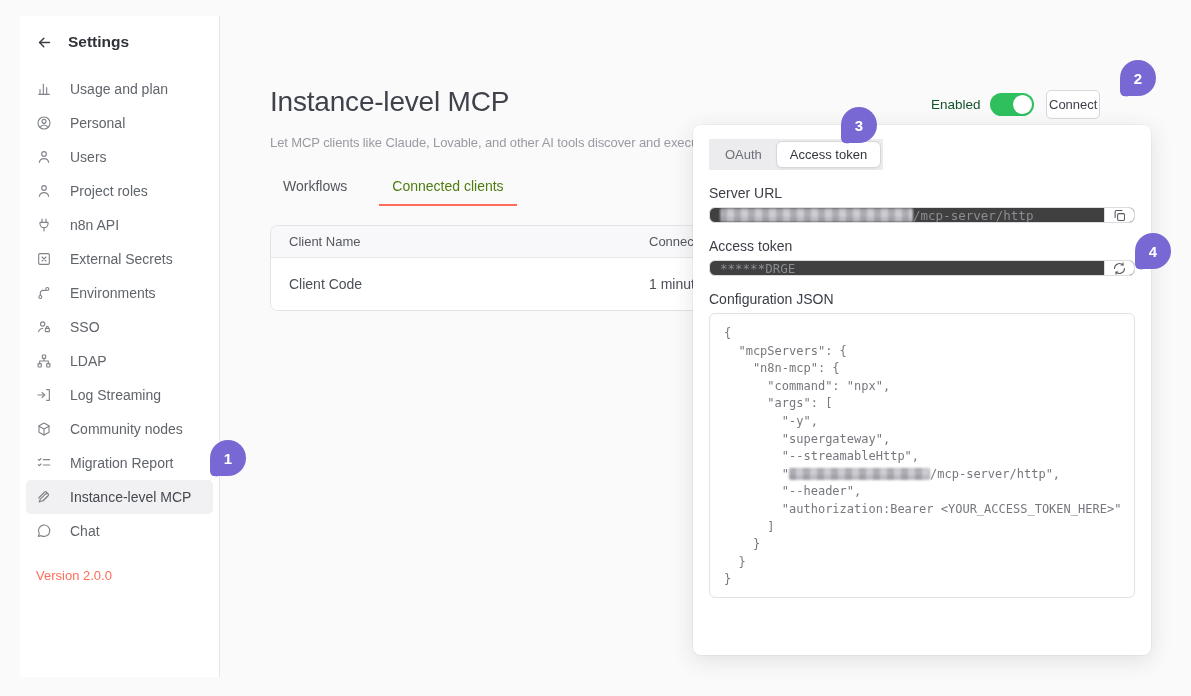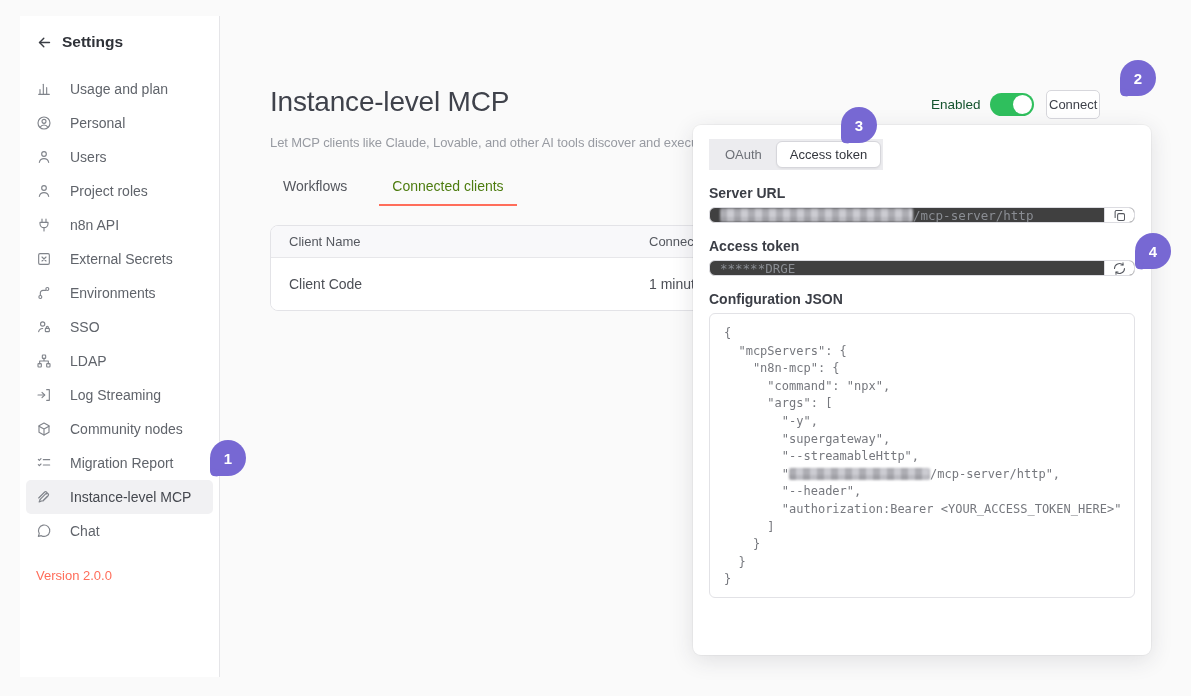--- a/index.html
+++ b/index.html
@@ -1,21 +1,21 @@
 <!DOCTYPE html>
 <html><head>
 <meta charset="utf-8">
 <style>
   * { margin:0; padding:0; box-sizing:border-box; }
   html,body { width:1191px; height:696px; }
   body { font-family:"Liberation Sans", sans-serif; background:#fafafa; position:relative; overflow:hidden; color:#42454c; }
 
   
   .sidebar { position:absolute; left:20px; top:16px; width:200px; height:661px; background:#ffffff; border-right:1px solid #e5e5e8; padding:14px 6px 0 6px; }
-  .settings-header { display:flex; align-items:center; gap:9px; padding-left:10px; height:24px; margin-bottom:18px; color:#2f3238; font-size:15.5px; font-weight:700; cursor:pointer;text-align:right; }
+  .settings-header { display:flex; align-items:center; gap:15px; padding-left:10px; height:24px; margin-bottom:18px; color:#2f3238; font-size:15.5px; font-weight:700; cursor:pointer;text-align:right; }
   .settings-header svg { color:#3a3d44; }
   .side-item { display:flex; align-items:center; gap:18px; height:34px; padding-left:10px; margin-bottom:0px; border-radius:5px; color:#60646b; font-size:14px; cursor:pointer; }
   .side-item .icn { width:16px; height:16px; color:#80848b; flex:0 0 16px; display:flex; align-items:center; }
   .side-item.active { background:#f1f1f3; color:#45484f; }
   .version { margin:20px 0 0 10px; font-size:13px; color:#ff6d5a; }
 
   
   .page-title { position:absolute; left:270px; top:86px; font-size:28px; font-weight:500; color:#3f424b; letter-spacing:-0.2px; }
   .page-desc { position:absolute; left:270px; top:135px; font-size:13px; color:#989ba2; letter-spacing:-0.1px; white-space:nowrap; }
 
@@ -33,21 +33,21 @@
   .clients-table { position:absolute; left:270px; top:225px; width:880px; background:#fff; border:1px solid #e3e3e7; border-radius:8px; overflow:hidden; z-index:1; }
   .t-head { display:grid; grid-template-columns:378px 1fr; height:32px; align-items:center; background:#f8f8fa; border-bottom:1px solid #e7e7ea; font-size:13px; font-weight:500; color:#55585f; }
   .t-row { display:grid; grid-template-columns:378px 1fr; height:52px; align-items:center; font-size:14px; color:#4c4f56; background:#fff; }
   .t-head > div:first-child, .t-row > div:first-child { padding-left:18px; }
 
   
   .popover { position:absolute; left:693px; top:125px; width:458px; height:530px; background:#fff; border-radius:8px; box-shadow:0 5px 22px rgba(50,50,60,.13), 0 0 0 1px rgba(0,0,0,.03); z-index:5; padding:14px 16px; }
   .seg { display:inline-flex; background:#ececef; border-radius:0; padding:2px; }
   .seg .seg-tab { padding:5px 13px; font-size:13px; color:#6d7077; border-radius:6px; border:1px solid transparent; cursor:pointer; }
   .seg .seg-tab.active { background:#fff; border-color:#d6d6db; color:#33363d; box-shadow:0 1px 2px rgba(0,0,0,.05); }
-  .field-label { margin-top:15px; margin-bottom:6px; font-size:14px; color:#3b3e46;font-weight:bold; }
+  .field-label { margin-top:15px; margin-bottom:6px; font-size:14px; color:#3b3e46; }
   .input-group { display:flex; height:16px; border:1px solid #dcdce1; border-radius:6px; background:#404040; overflow:hidden; align-items:stretch; }
   .input-val { flex:1; display:flex; align-items:center; gap:0px; padding:0 10px; font-family:"DejaVu Sans Mono", monospace; font-size:12.5px; color:#8a8d93; white-space:nowrap; overflow:hidden; }
   .icon-btn { width:30px; display:flex; align-items:center; justify-content:center; border-left:1px solid #dcdce1; background:#fff; color:#55585f; cursor:pointer; }
   .icon-btn svg { width:15px; height:15px; }
 
   .redacted { display:inline-block; height:14px; width:193px; border-radius:2px; vertical-align:middle; filter:blur(1.1px);
     background-image:repeating-linear-gradient(90deg, rgba(165,165,170,.7) 0 7px, rgba(214,214,218,.7) 7px 14px),
                      repeating-linear-gradient(0deg, #d4d4d8 0 5px, #e6e6ea 5px 11px);
     background-blend-mode:multiply; }
   .redacted-code { height:12px; width:141px; }

